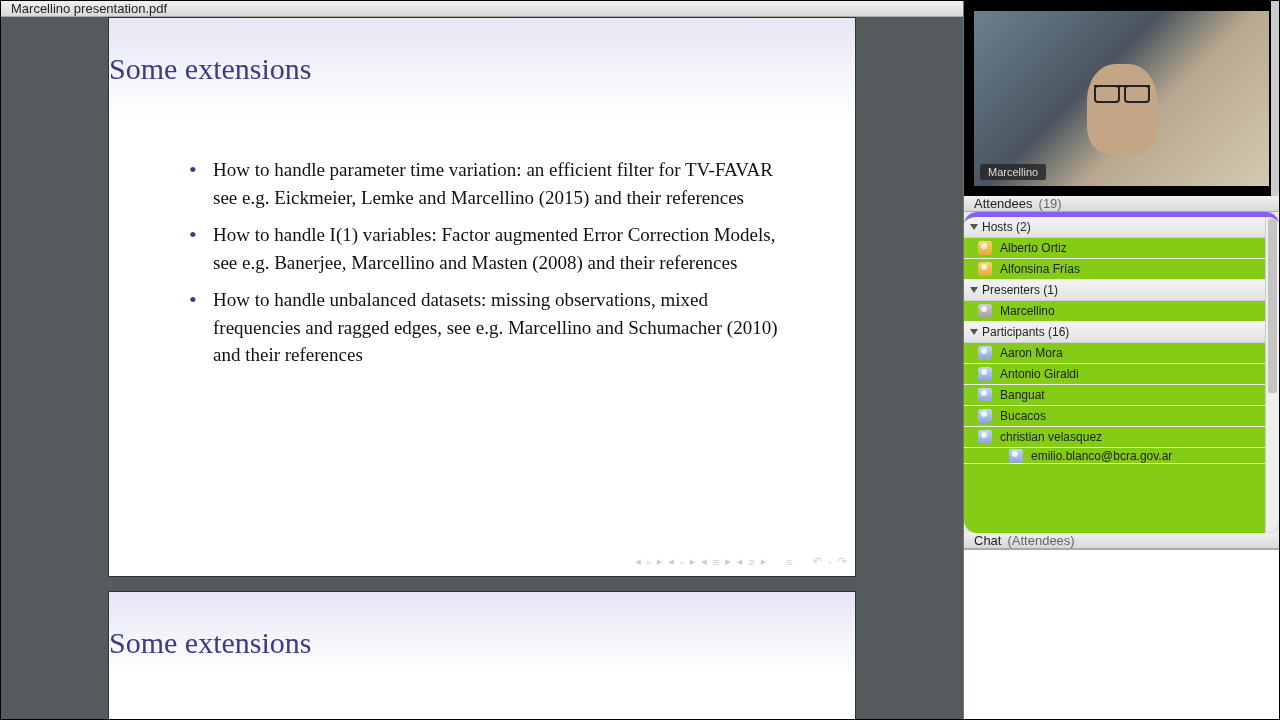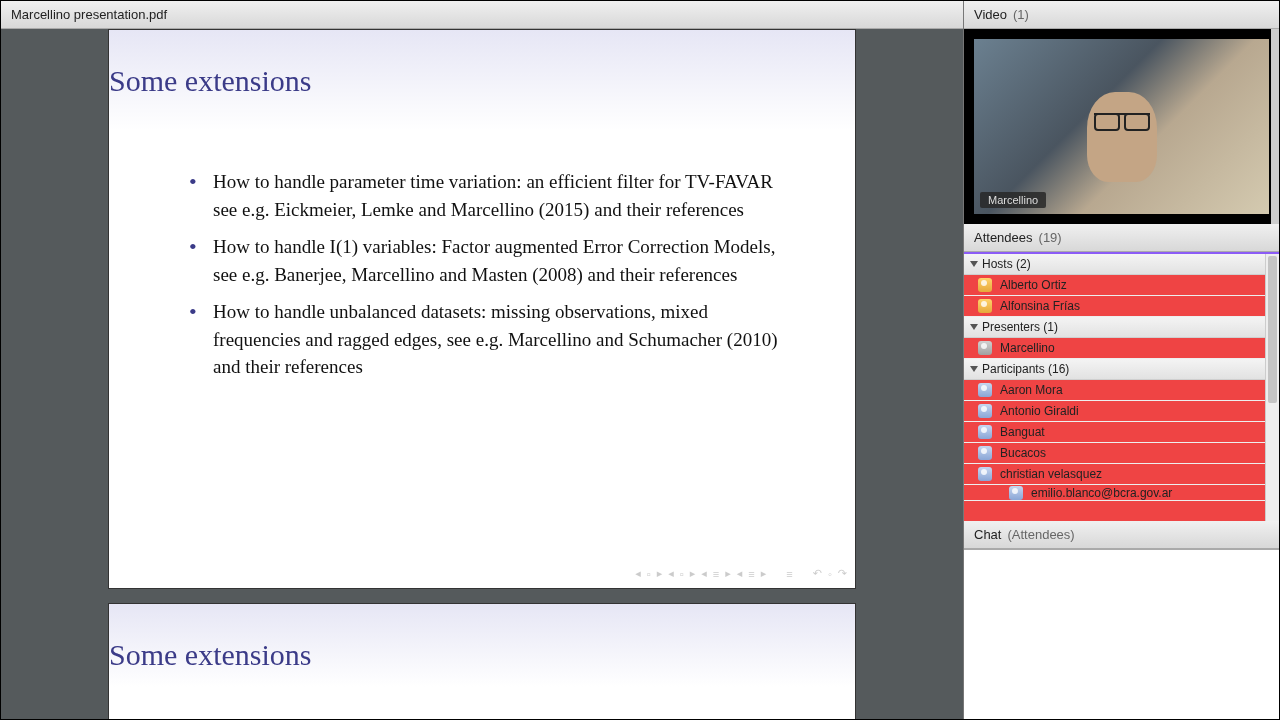--- a/index.html
+++ b/index.html
@@ -26,21 +26,21 @@
 }
 .right-pane {
   width: 315px;
   display: flex;
   flex-direction: column;
   background: #e8e8e8;
 }
 .title-bar, .panel-header {
   background: linear-gradient(#f0f0f0, #d8d8d8);
   border-bottom: 1px solid #aaa;
-  padding: 6px 10px;
+  padding: 0 10px;
   font-size: 13px;
   display: flex;
   align-items: center;
   gap: 6px;
 }
 .panel-header .count { color: #666; }
 .pdf-viewport {
   flex: 1;
   background: #555a5c;
   overflow: hidden;
@@ -156,23 +156,24 @@
   right: 0;
   top: 0;
   bottom: 0;
   width: 8px;
   background: #ccc;
 }
 
 .attendees-body {
   flex: 1;
   overflow: hidden;
-  background: #ef4444;
-  position: relative;
-  border-top: 2px solid #8b5cf6;
+  background: #84cc16;
+  position: relative;
+  border-top: 5px solid #8b5cf6;
+  border-radius: 13px;
 }
 .group-header {
   background: linear-gradient(#f4f4f4, #e2e2e2);
   border-bottom: 1px solid #cfcfcf;
   padding: 3px 8px 3px 6px;
   font-size: 12px;
   display: flex;
   align-items: center;
   gap: 4px;
   cursor: pointer;
@@ -281,24 +282,20 @@
 
       <div class="slide second">
         <div class="slide-title">Some extensions</div>
       </div>
 
     </div>
   </div>
 
   <div class="right-pane">
 
-    <div class="panel-header">
-      <span>Video</span>
-      <span class="count">(1)</span>
-    </div>
     <div class="video-area">
       <div class="video-frame">
         <div class="video-head"></div>
         <div class="video-glasses"></div>
         <div class="video-label">Marcellino</div>
       </div>
       <div class="scroll-hint"></div>
     </div>
 
     <div class="panel-header">

